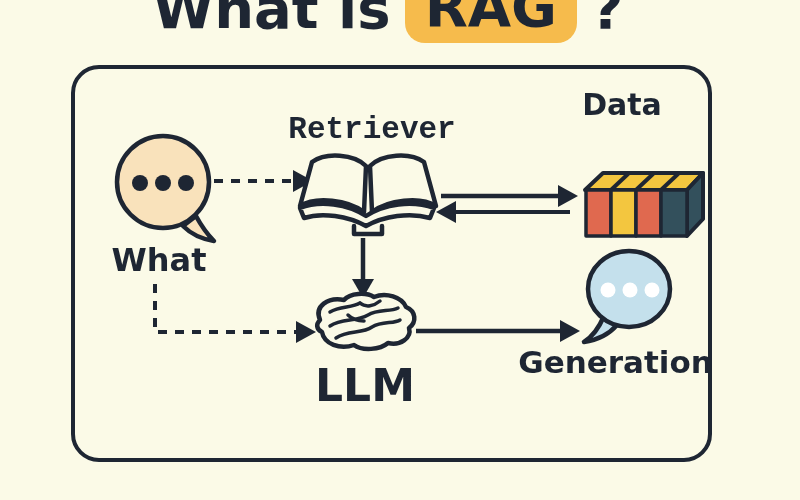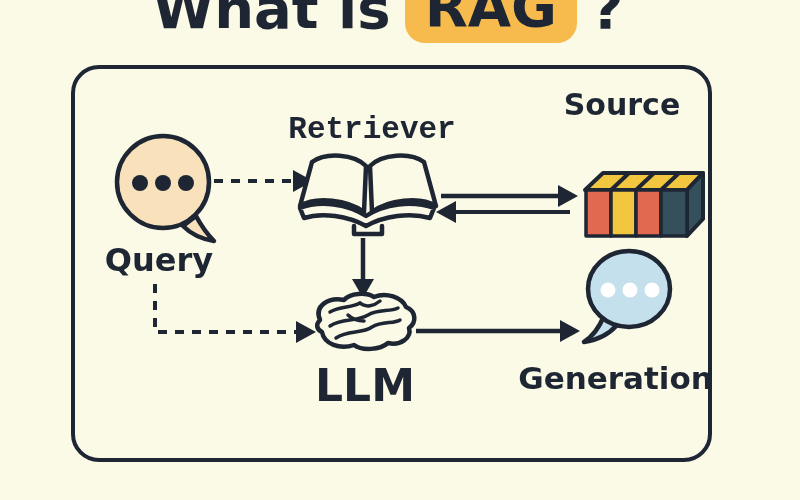--- a/index.html
+++ b/index.html
@@ -39,21 +39,21 @@
   .node-label{
     position:absolute;
     text-align:center;
     font-weight:bold;
     color:#1E2633;
   }
   .lbl-retriever{left:287px;top:112px;width:170px;font-size:31px;font-family:Liberation Mono, monospace;}
   .lbl-datasource{left:547px;top:86px;width:150px;font-size:30px;line-height:37px;}
   .lbl-query{left:84px;top:241px;width:150px;font-size:32px;}
   .lbl-llm{left:290px;top:360px;width:150px;font-size:44px;}
-  .lbl-generation{left:518px;top:360px;width:195px;font-size:31px;}
+  .lbl-generation{left:518px;top:344px;width:195px;font-size:31px;}
   svg{position:absolute;left:0;top:0;}
 </style>
 </head>
 <body>
 
 <div class="title-row">
   <span>What is</span>
   <span class="title-pill">RAG</span>
   <span>?</span>
 </div>
@@ -136,20 +136,20 @@
     <ellipse cx="629" cy="289" rx="41" ry="38" fill="#C4E0EC" stroke="#1E2633" stroke-width="4.5"></ellipse>
     <circle cx="608" cy="290" r="7.5" fill="#FFFFFF"></circle>
     <circle cx="630" cy="290" r="7.5" fill="#FFFFFF"></circle>
     <circle cx="652" cy="290" r="7.5" fill="#FFFFFF"></circle>
   </g>
 </svg>
 
 <div class="node-label lbl-retriever">Retriever</div>
 
 <div class="node-label lbl-datasource">
-  <div>Source</div>
+  <div>Data</div>
 </div>
 
-<div class="node-label lbl-query">Query</div>
+<div class="node-label lbl-query">What</div>
 
 <div class="node-label lbl-llm">LLM</div>
 
 <div class="node-label lbl-generation">Generation</div>
 
 </body></html>

